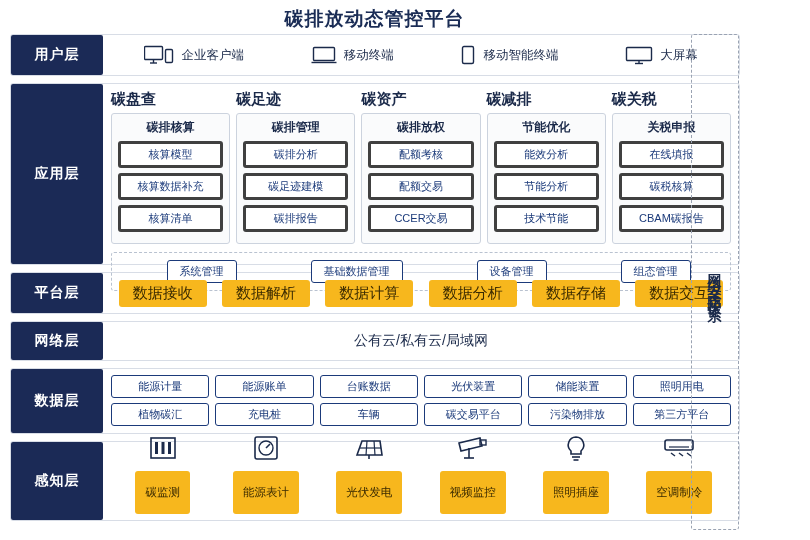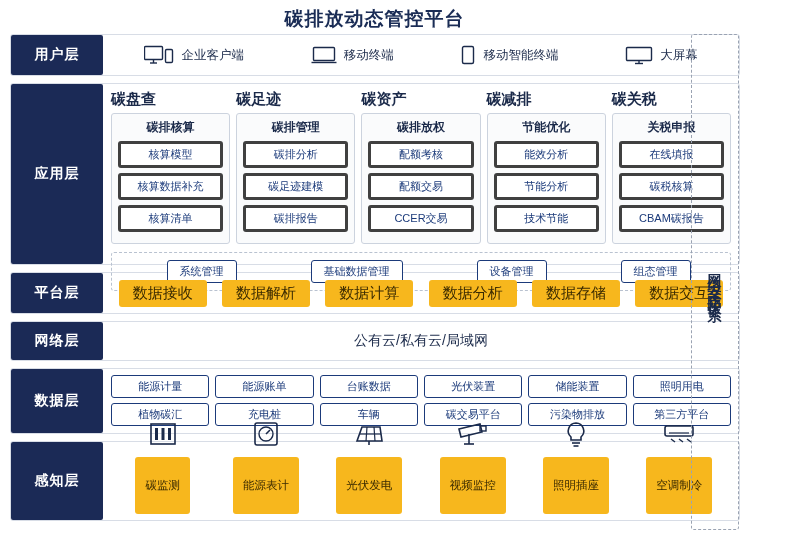--- a/index.html
+++ b/index.html
@@ -208,21 +208,21 @@
     align-items: center;
     gap: 6px;
     width: 100px;
   }
   .sense-icon { height: 34px; display: flex; align-items: center; justify-content: center; }
   .sense-label {
     background: #f7b71d;
     color: #3a2a00;
     font-size: 11.5px;
     border-radius: 3px;
-    padding: 21px 10px;
+    padding: 14px 10px;
     white-space: nowrap;
   }
 
   
   .side {
     position: absolute;
     right: 10px;
     top: 34px;
     width: 48px;
     height: 496px;

